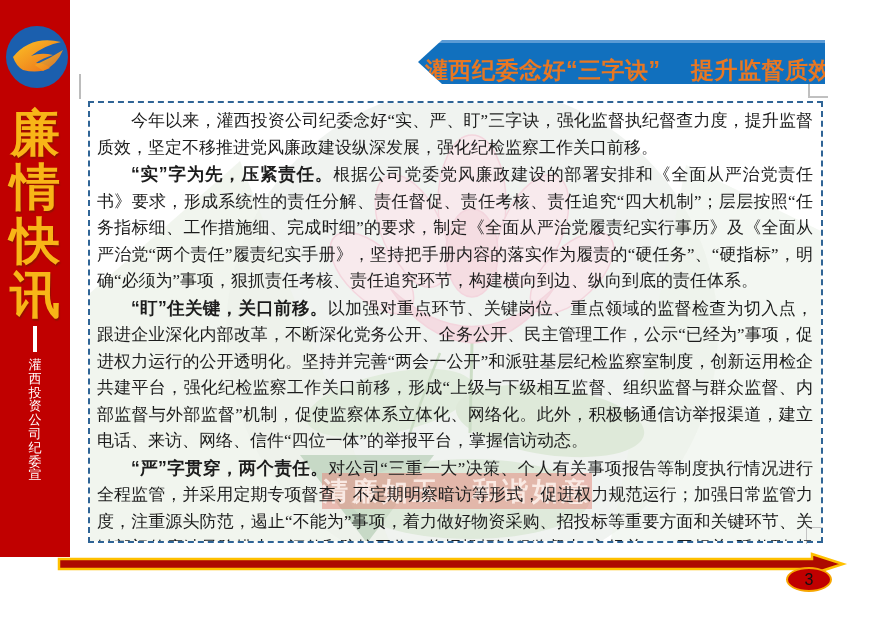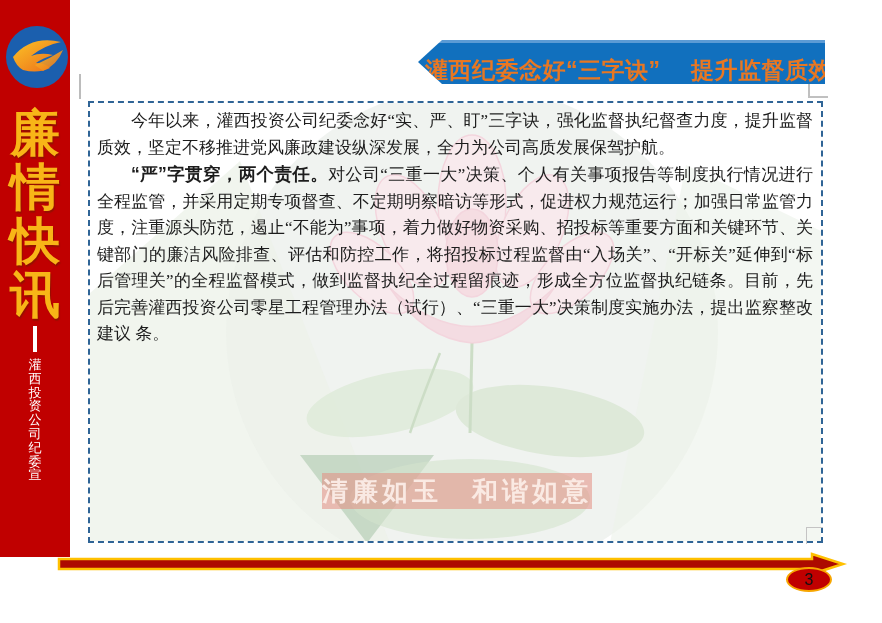--- a/index.html
+++ b/index.html
@@ -117,21 +117,23 @@
         <ellipse cx="282" cy="170" rx="26" ry="52" fill="#F8DEE4" transform="rotate(-46 282 170)"></ellipse>
         <ellipse cx="482" cy="170" rx="26" ry="52" fill="#F8DEE4" transform="rotate(46 482 170)"></ellipse>
         <ellipse cx="382" cy="150" rx="26" ry="44" fill="#F3C3CF"></ellipse>
         <path d="M300,185 Q382,262 464,185 Q430,236 382,240 Q334,236 300,185 Z" fill="#F1C2CE"></path>
       </g>
     </svg>
     <div class="wm-band">
       <span class="wm-band-text">清廉如玉　和谐如意</span>
     </div>
     <div class="article">
-        <p class="para">今年以来，灌西投资公司纪委念好“实、严、盯”三字诀，强化监督执纪督查力度，提升监督质效，坚定不移推进党风廉政建设纵深发展，全力为公司高质发展保驾护航。</p>
+        <p class="para">今年以来，灌西投资公司纪委念好“实、严、盯”三字诀，强化监督执纪督查力度，提升监督质效，坚定不移推进党风廉政建设纵深发展，强化纪检监察工作关口前移。</p>
+        <p class="para"><b class="lead">“实”字为先，压紧责任。</b>根据公司党委党风廉政建设的部署安排和《全面从严治党责任书》要求，形成系统性的责任分解、责任督促、责任考核、责任追究“四大机制”；层层按照“任务指标细、工作措施细、完成时细”的要求，制定《全面从严治党履责纪实行事历》及《全面从严治党“两个责任”履责纪实手册》，坚持把手册内容的落实作为履责的“硬任务”、“硬指标”，明确“必须为”事项，狠抓责任考核、责任追究环节，构建横向到边、纵向到底的责任体系。</p>
+        <p class="para"><b class="lead">“盯”住关键，关口前移。</b>以加强对重点环节、关键岗位、重点领域的监督检查为切入点，跟进企业深化内部改革，不断深化党务公开、企务公开、民主管理工作，公示“已经为”事项，促进权力运行的公开透明化。坚持并完善“两会一公开”和派驻基层纪检监察室制度，创新运用检企共建平台，强化纪检监察工作关口前移，形成“上级与下级相互监督、组织监督与群众监督、内部监督与外部监督”机制，促使监察体系立体化、网络化。此外，积极畅通信访举报渠道，建立电话、来访、网络、信件“四位一体”的举报平台，掌握信访动态。</p>
         <p class="para"><b class="lead">“严”字贯穿，两个责任。</b>对公司“三重一大”决策、个人有关事项报告等制度执行情况进行全程监管，并采用定期专项督查、不定期明察暗访等形式，促进权力规范运行；加强日常监管力度，注重源头防范，遏止“不能为”事项，着力做好物资采购、招投标等重要方面和关键环节、关键部门的廉洁风险排查、评估和防控工作，将招投标过程监督由“入场关”、“开标关”延伸到“标后管理关”的全程监督模式，做到监督执纪全过程留痕迹，形成全方位监督执纪链条。目前，先后完善灌西投资公司零星工程管理办法（试行）、“三重一大”决策制度实施办法，提出监察整改建议  条。</p>
       </div>
   </div>
   <div class="corner-handle"></div>
 
   <svg class="footer-bar" viewBox="0 0 882 34">
     <path d="M59,11 H812 V6 L843,16 L812,26 V21 H59 Z" fill="#AD0A00" stroke="#FFC000" stroke-width="2.5"></path>
   </svg>
 
   <div class="page-oval">

